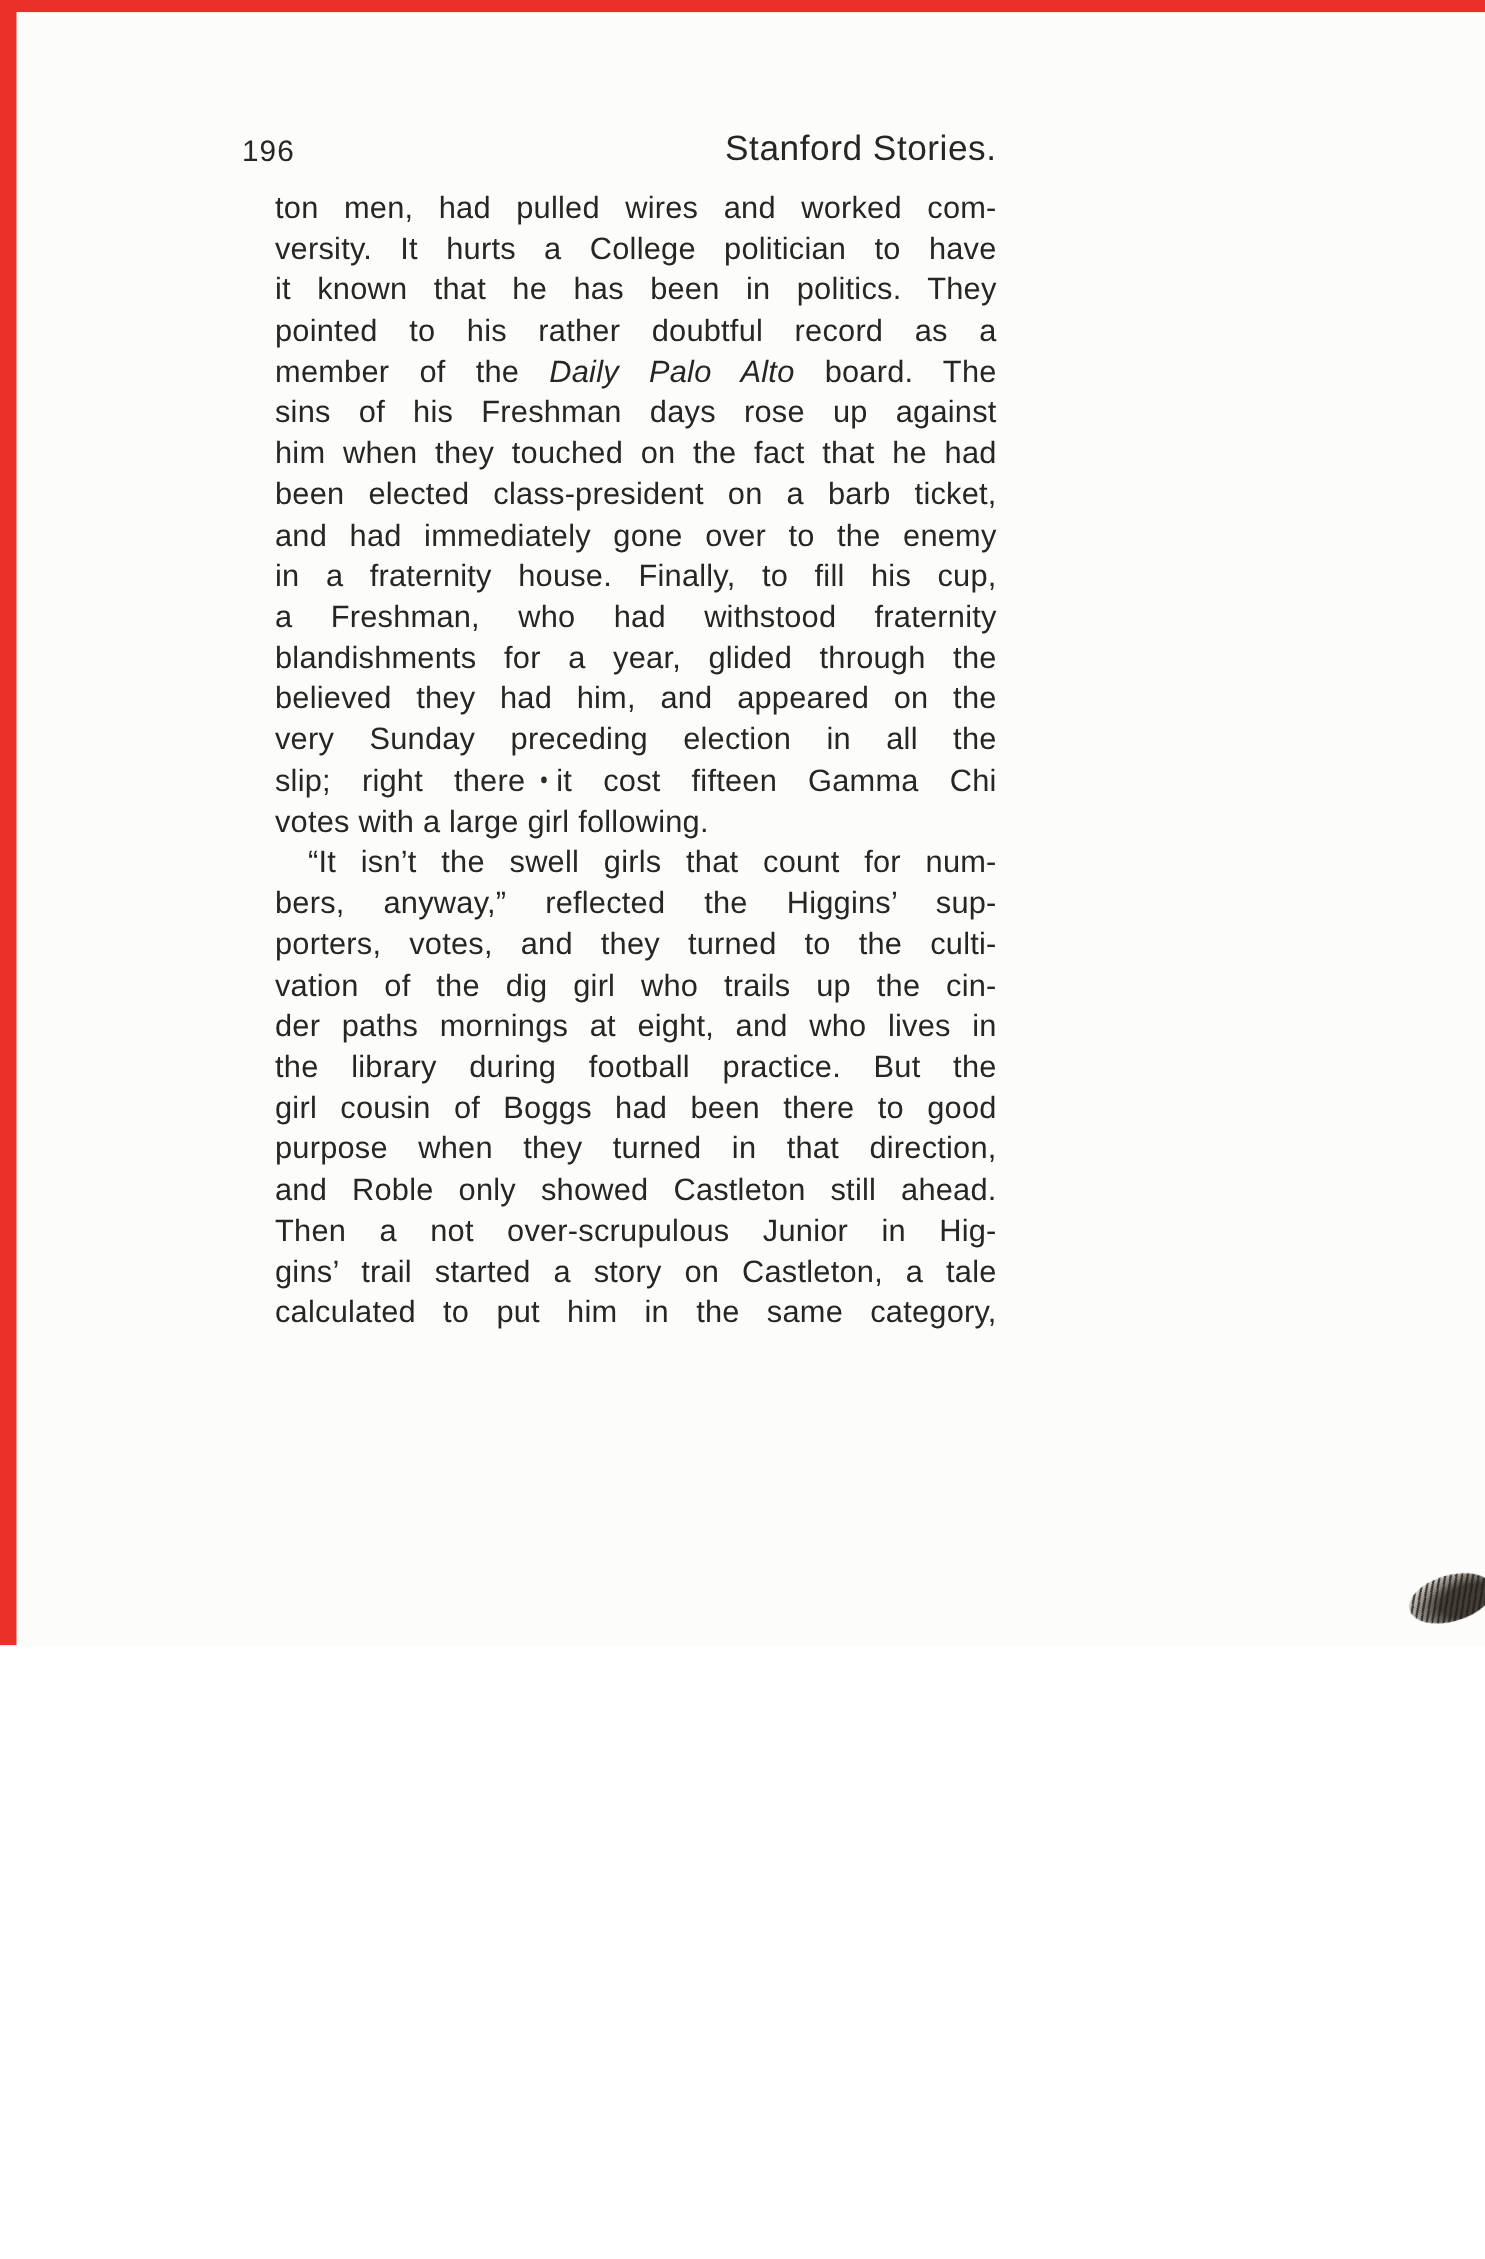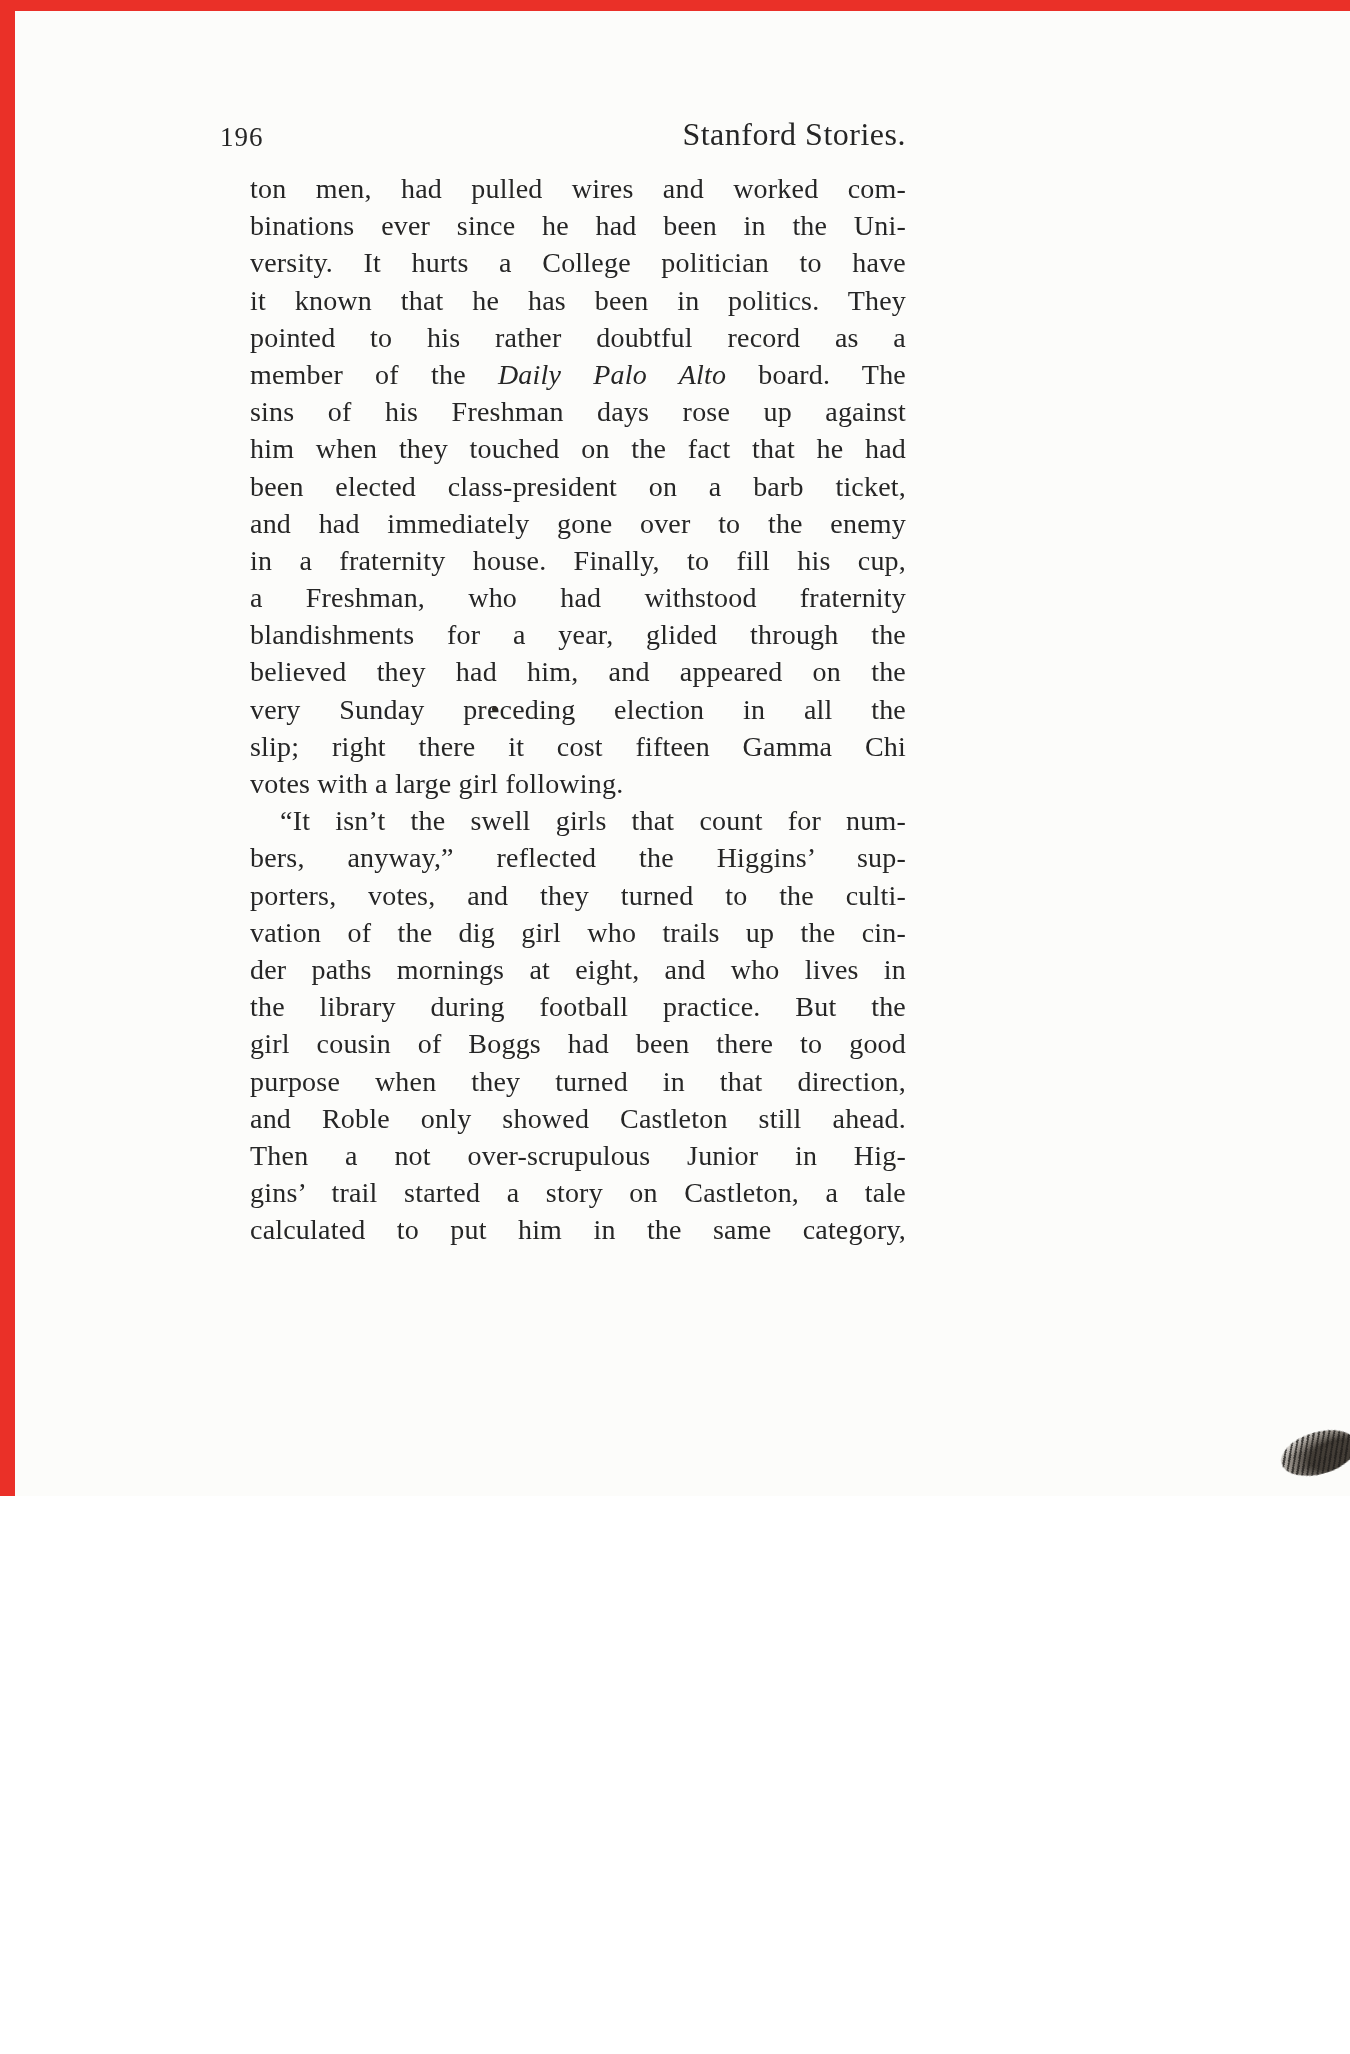--- a/index.html
+++ b/index.html
@@ -4,21 +4,21 @@
 <style>
   * { margin: 0; padding: 0; box-sizing: border-box; }
   html, body { background: #ffffff; }
 
   .scan-page {
     position: relative;
     width: 1350px;
     height: 1496px;
     background: var(--paper, #fcfcfa);
     overflow: hidden;
-    font-family: Liberation Serif, serif;
+    font-family: Liberation Sans, sans-serif;
     color: var(--ink, #262626);
   }
 
   .edge-top {
     position: absolute; top: 0; left: 0;
     width: 100%; height: 11px;
     background: var(--edge-red, #ea3028);
   }
   .edge-left {
     position: absolute; top: 0; left: 0;
@@ -105,21 +105,20 @@
   <div class="edge-top"></div>
   <div class="edge-left"></div>
 
   <div class="content">
     <div class="page-header">
       <span class="page-num">196</span>
       <span class="header-title">Stanford Stories.</span>
     </div>
     <div class="body-text">
         <div class="text-line">ton men, had pulled wires and worked com-</div>
-        <div class="text-line">binations ever since he had been in the Uni-</div>
         <div class="text-line">versity. It hurts a College politician to have</div>
         <div class="text-line">it known that he has been in politics. They</div>
         <div class="text-line">pointed to his rather doubtful record as a</div>
         <div class="text-line"><span>member of the </span><span class="italic">Daily Palo Alto</span><span> board. The</span></div>
         <div class="text-line">sins of his Freshman days rose up against</div>
         <div class="text-line">him when they touched on the fact that he had</div>
         <div class="text-line">been elected class-president on a barb ticket,</div>
         <div class="text-line">and had immediately gone over to the enemy</div>
         <div class="text-line">in a fraternity house. Finally, to fill his cup,</div>
         <div class="text-line">a Freshman, who had withstood fraternity</div>

